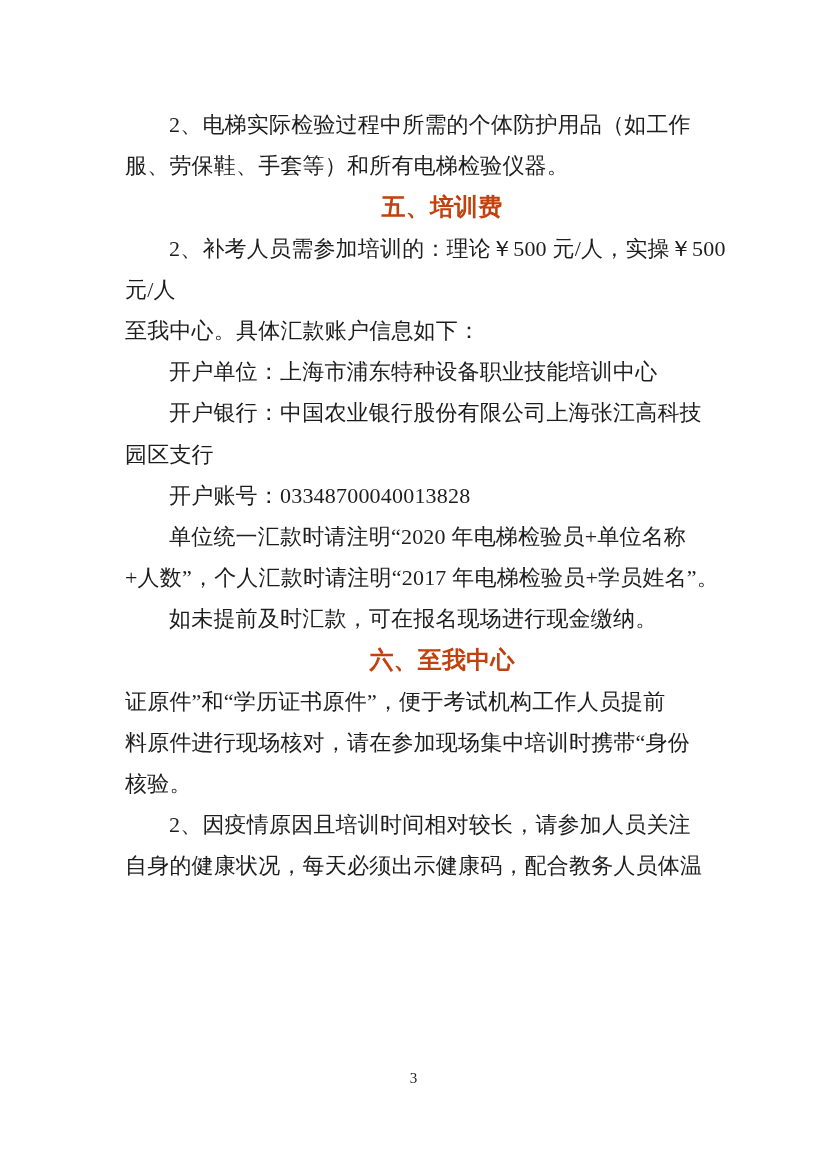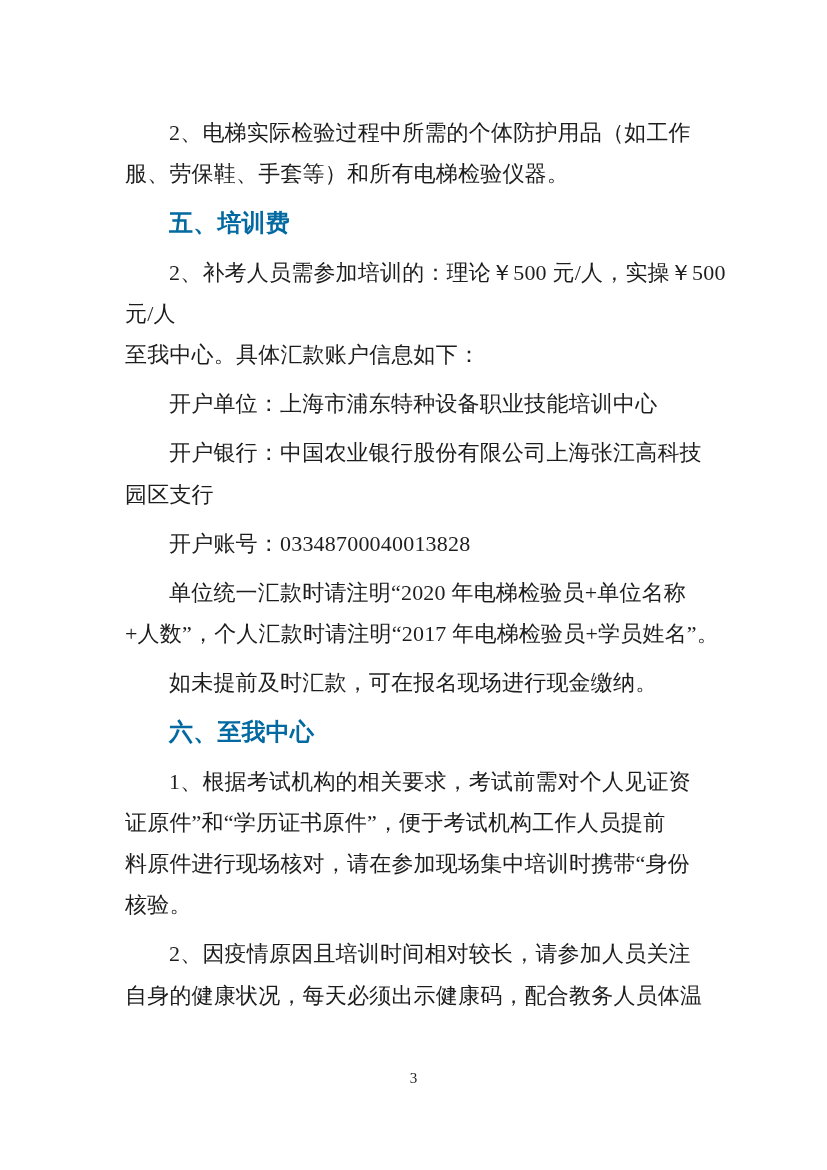--- a/index.html
+++ b/index.html
@@ -24,27 +24,27 @@
   }
   .line {
     height: 41.2px;
     line-height: 41.2px;
     font-size: 22px;
     white-space: nowrap;
     letter-spacing: 0.2px;
   }
   .indent {
     padding-left: 44px;
-    margin-top: 8px;
   }
   .heading {
     font-family: "Liberation Sans", "DejaVu Sans", sans-serif;
     font-weight: bold;
     font-size: 24px;
-    color: #0369a1;
+    color: #c2410c;
+    text-align: center;
   }
   .page-number {
     position: absolute;
     top: 1058px;
     left: 0;
     width: 100%;
     height: 40px;
     line-height: 40px;
     text-align: center;
     font-size: 15px;
@@ -64,21 +64,20 @@
     <div class="line">元/人</div>
     <div class="line">至我中心。具体汇款账户信息如下：</div>
     <div class="line indent">开户单位：上海市浦东特种设备职业技能培训中心</div>
     <div class="line indent">开户银行：中国农业银行股份有限公司上海张江高科技</div>
     <div class="line">园区支行</div>
     <div class="line indent">开户账号：03348700040013828</div>
     <div class="line indent">单位统一汇款时请注明“2020 年电梯检验员+单位名称</div>
     <div class="line">+人数”，个人汇款时请注明“2017 年电梯检验员+学员姓名”。</div>
     <div class="line indent">如未提前及时汇款，可在报名现场进行现金缴纳。</div>
     <div class="line indent heading">六、至我中心</div>
-    <div class="line indent">1、根据考试机构的相关要求，考试前需对个人见证资</div>
     <div class="line">证原件”和“学历证书原件”，便于考试机构工作人员提前</div>
     <div class="line">料原件进行现场核对，请在参加现场集中培训时携带“身份</div>
     <div class="line">核验。</div>
     <div class="line indent">2、因疫情原因且培训时间相对较长，请参加人员关注</div>
     <div class="line">自身的健康状况，每天必须出示健康码，配合教务人员体温</div>
   </div>
   <div class="page-number">3</div>
 </div>
 
 </body></html>

